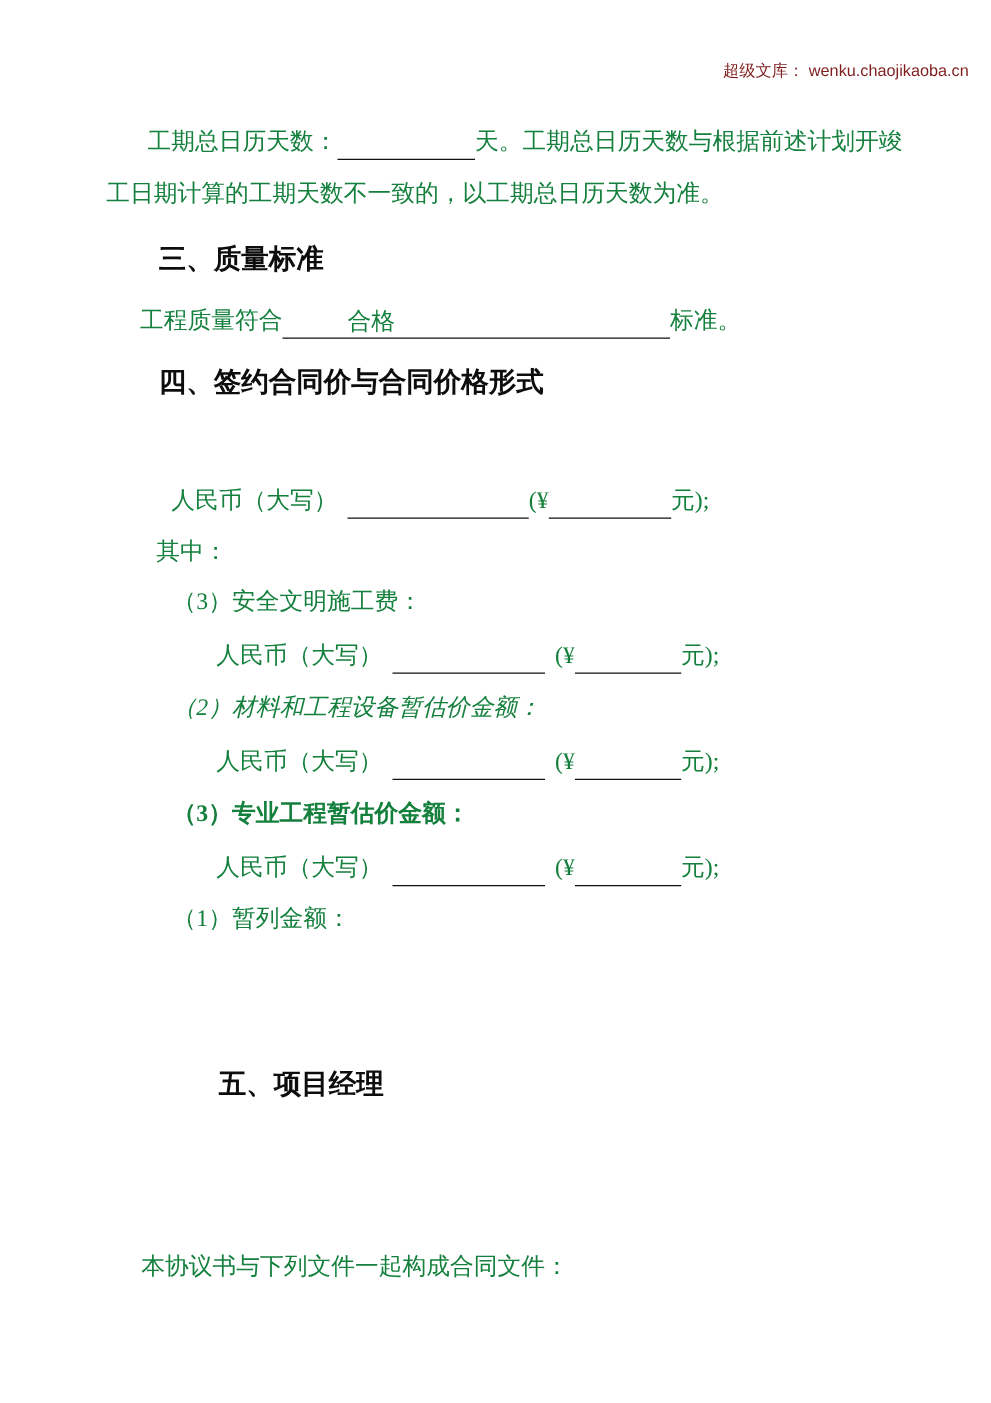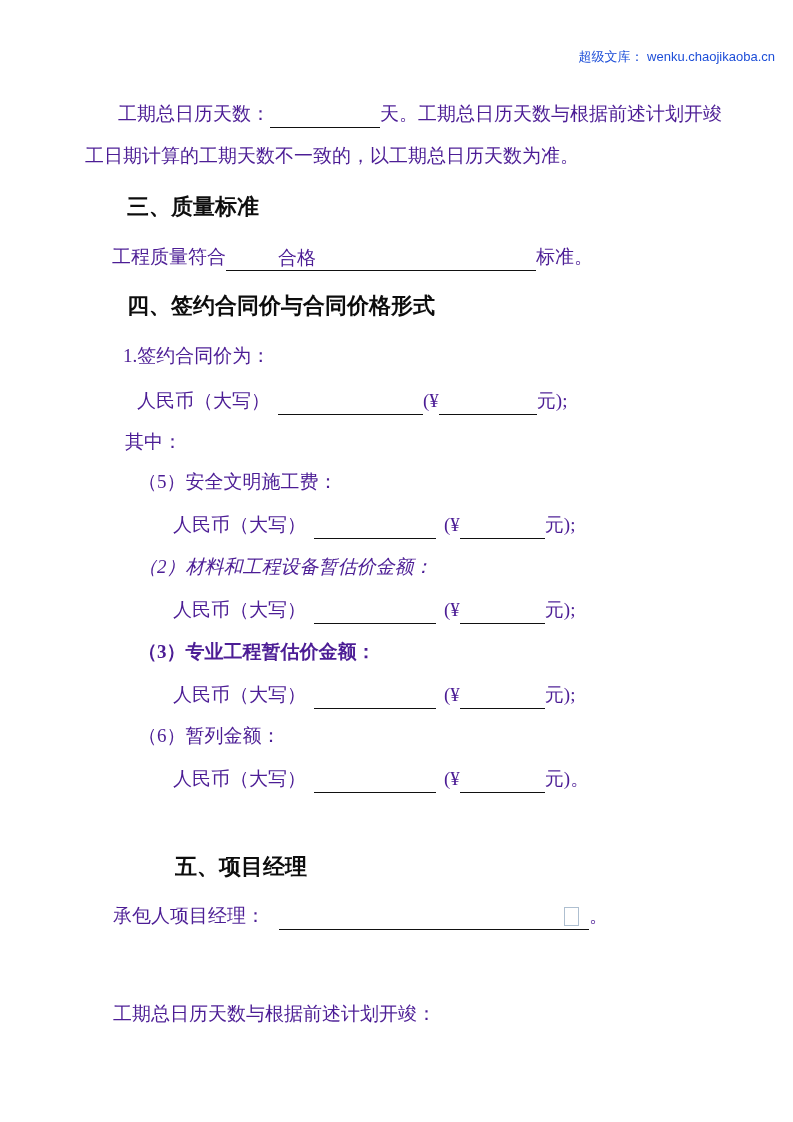--- a/index.html
+++ b/index.html
@@ -9,21 +9,21 @@
     background:#ffffff;
     overflow:hidden;
     font-family:"Liberation Serif","DejaVu Serif",serif;
     color:#1b1b1b;
   }
   .line{
     position:absolute;
     font-size:19px;
     line-height:28px;
     white-space:nowrap;
-    color:#4c1d95;
+    color:#15803d;
   }
   .heading{
     font-family:"Liberation Sans","DejaVu Sans",sans-serif;
     font-weight:bold;
     font-size:22px;
     line-height:28px;
     color:#0d0d0d;
   }
   .blank{
     display:inline-block;
@@ -38,21 +38,21 @@
     right:10px;bottom:3px;
     width:13px;height:17px;
     border:1px solid #aebfd0;
     background:transparent;
   }
   .watermark{
     position:absolute;
     top:48px;right:18px;
     font-family:"Liberation Sans","DejaVu Sans",sans-serif;
     font-size:13px;
-    color:#1d4ed8;
+    color:#7f1d1d;
     white-space:nowrap;
   }
   .gap-s{margin-left:8px;}
 </style>
 </head>
 <body>
 
 <div class="page">
 
   <div class="watermark">
@@ -67,49 +67,42 @@
     <span>工日期计算的工期天数不一致的，以工期总日历天数为准。</span>
   </div>
 
   <div class="line heading" style="left:127px;top:193px;">三、质量标准</div>
   <div class="line heading" style="left:127px;top:292px;">四、签约合同价与合同价格形式</div>
 
   <div class="line" style="left:112px;top:243px;">
     <span>工程质量符合</span><span class="blank" style="width:310px;padding-left:52px;box-sizing:border-box;"><span>合格</span></span><span>标准。</span>
   </div>
 
-  <div class="line" style="left:123px;top:342px;">1.签约合同价为：</div>
 
   <div class="line" style="left:137px;top:387px;">
     <span>人民币（大写）</span><span class="blank gap-s" style="width:145px;"></span><span>(¥</span><span class="blank" style="width:98px;"></span><span>元);</span>
   </div>
 
   <div class="line" style="left:125px;top:428px;">其中：</div>
 
-  <div class="line" style="left:138px;top:468px;">（5）安全文明施工费：</div>
+  <div class="line" style="left:138px;top:468px;">（3）安全文明施工费：</div>
   <div class="line" style="left:173px;top:511px;">
     <span>人民币（大写）</span><span class="blank gap-s" style="width:122px;"></span><span class="gap-s">(¥</span><span class="blank" style="width:85px;"></span><span>元);</span>
   </div>
 
   <div class="line" style="left:138px;top:553px;font-style:italic;">（2）材料和工程设备暂估价金额：</div>
   <div class="line" style="left:173px;top:596px;">
     <span>人民币（大写）</span><span class="blank gap-s" style="width:122px;"></span><span class="gap-s">(¥</span><span class="blank" style="width:85px;"></span><span>元);</span>
   </div>
 
   <div class="line" style="left:138px;top:638px;font-weight:bold;">（3）专业工程暂估价金额：</div>
   <div class="line" style="left:173px;top:681px;">
     <span>人民币（大写）</span><span class="blank gap-s" style="width:122px;"></span><span class="gap-s">(¥</span><span class="blank" style="width:85px;"></span><span>元);</span>
   </div>
 
-  <div class="line" style="left:138px;top:722px;">（6）暂列金额：</div>
-  <div class="line" style="left:173px;top:765px;">
-    <span>人民币（大写）</span><span class="blank gap-s" style="width:122px;"></span><span class="gap-s">(¥</span><span class="blank" style="width:85px;"></span><span>元)。</span>
-  </div>
+  <div class="line" style="left:138px;top:722px;">（1）暂列金额：</div>
 
 
   <div class="line heading" style="left:127px;top:853px;margin-left:48px;">五、项目经理</div>
-  <div class="line" style="left:113px;top:902px;">
-    <span>承包人项目经理：</span><span class="blank" style="width:310px;margin-left:14px;"><span></span><span class="ph-box"></span></span><span>。</span>
-  </div>
 
-  <div class="line" style="left:113px;top:1000px;">工期总日历天数与根据前述计划开竣：</div>
+  <div class="line" style="left:113px;top:1000px;">本协议书与下列文件一起构成合同文件：</div>
 
 </div>
 
 </body></html>

